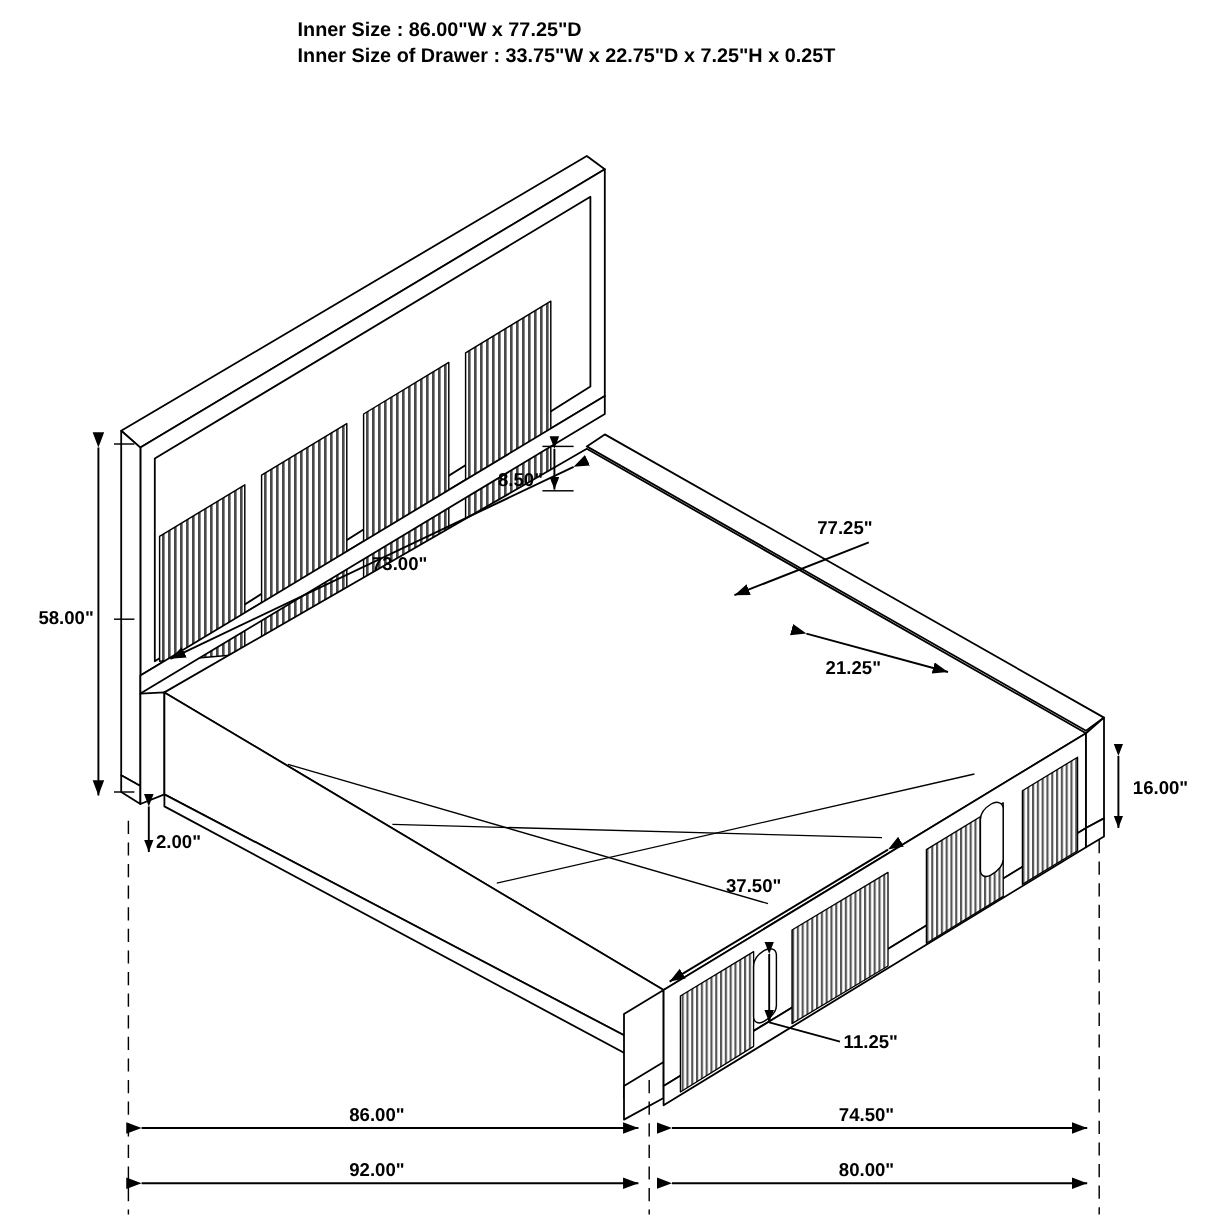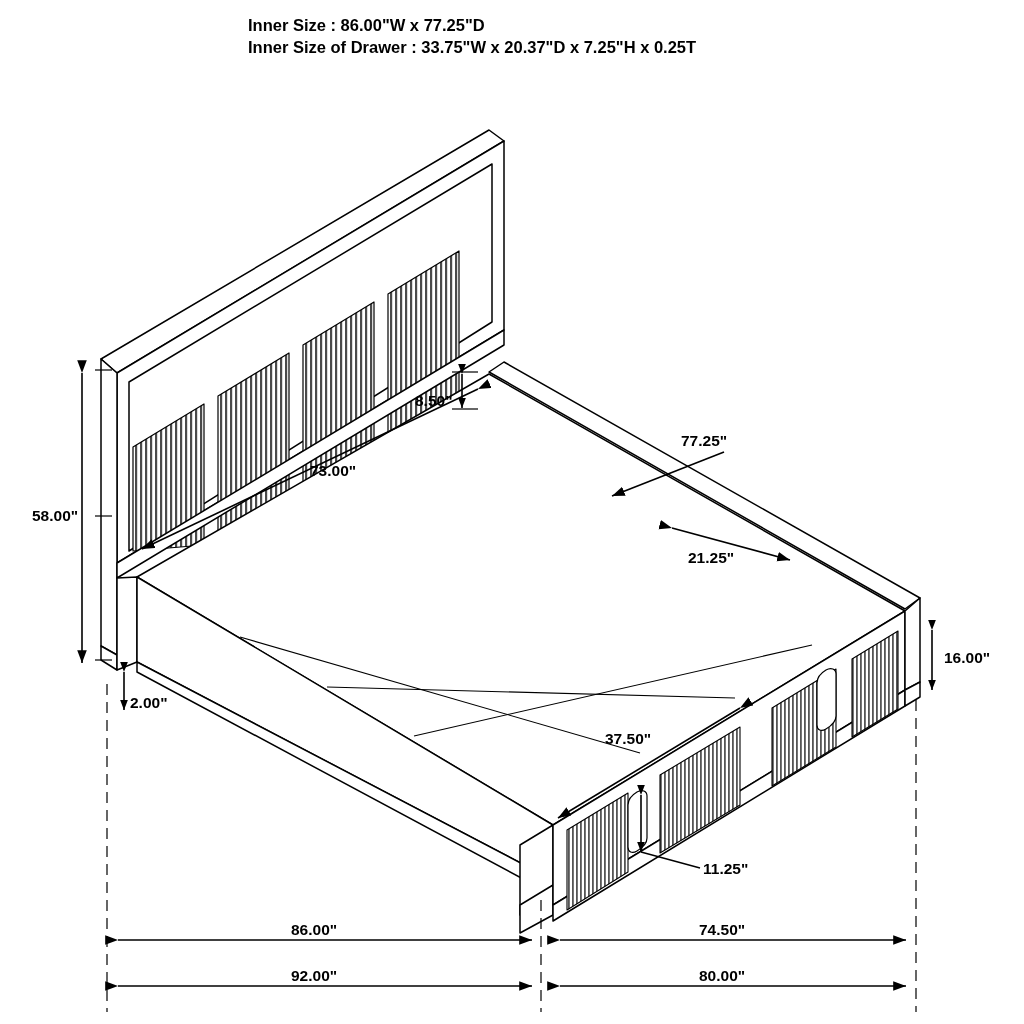--- a/index.html
+++ b/index.html
@@ -41,21 +41,21 @@
     color: #000000;
     white-space: nowrap;
   }
 </style>
 </head>
 <body>
 
 <div id="page">
 
   <div class="hdr">Inner Size : 86.00"W x 77.25"D</div>
-  <div class="hdr hdr2">Inner Size of Drawer : 33.75"W x 20.37"D x 7.25"H x 0.25T</div>
+  <div class="hdr hdr2">Inner Size of Drawer : 33.75"W x 22.75"D x 7.25"H x 0.25T</div>
 
   <svg class="fig" viewBox="0 0 1024 1024">
     <defs>
       <marker id="ah" markerWidth="9" markerHeight="9" refX="8" refY="3" orient="auto" markerUnits="strokeWidth">
         <path d="M0,0 L8,3 L0,6 z" fill="#000"></path>
       </marker>
       <marker id="ahs" markerWidth="7" markerHeight="7" refX="6.5" refY="2.5" orient="auto" markerUnits="strokeWidth">
         <path d="M0,0 L6.5,2.5 L0,5 z" fill="#000"></path>
       </marker>
       <pattern id="slats" width="5" height="6" patternUnits="userSpaceOnUse" patternTransform="rotate(0)">

